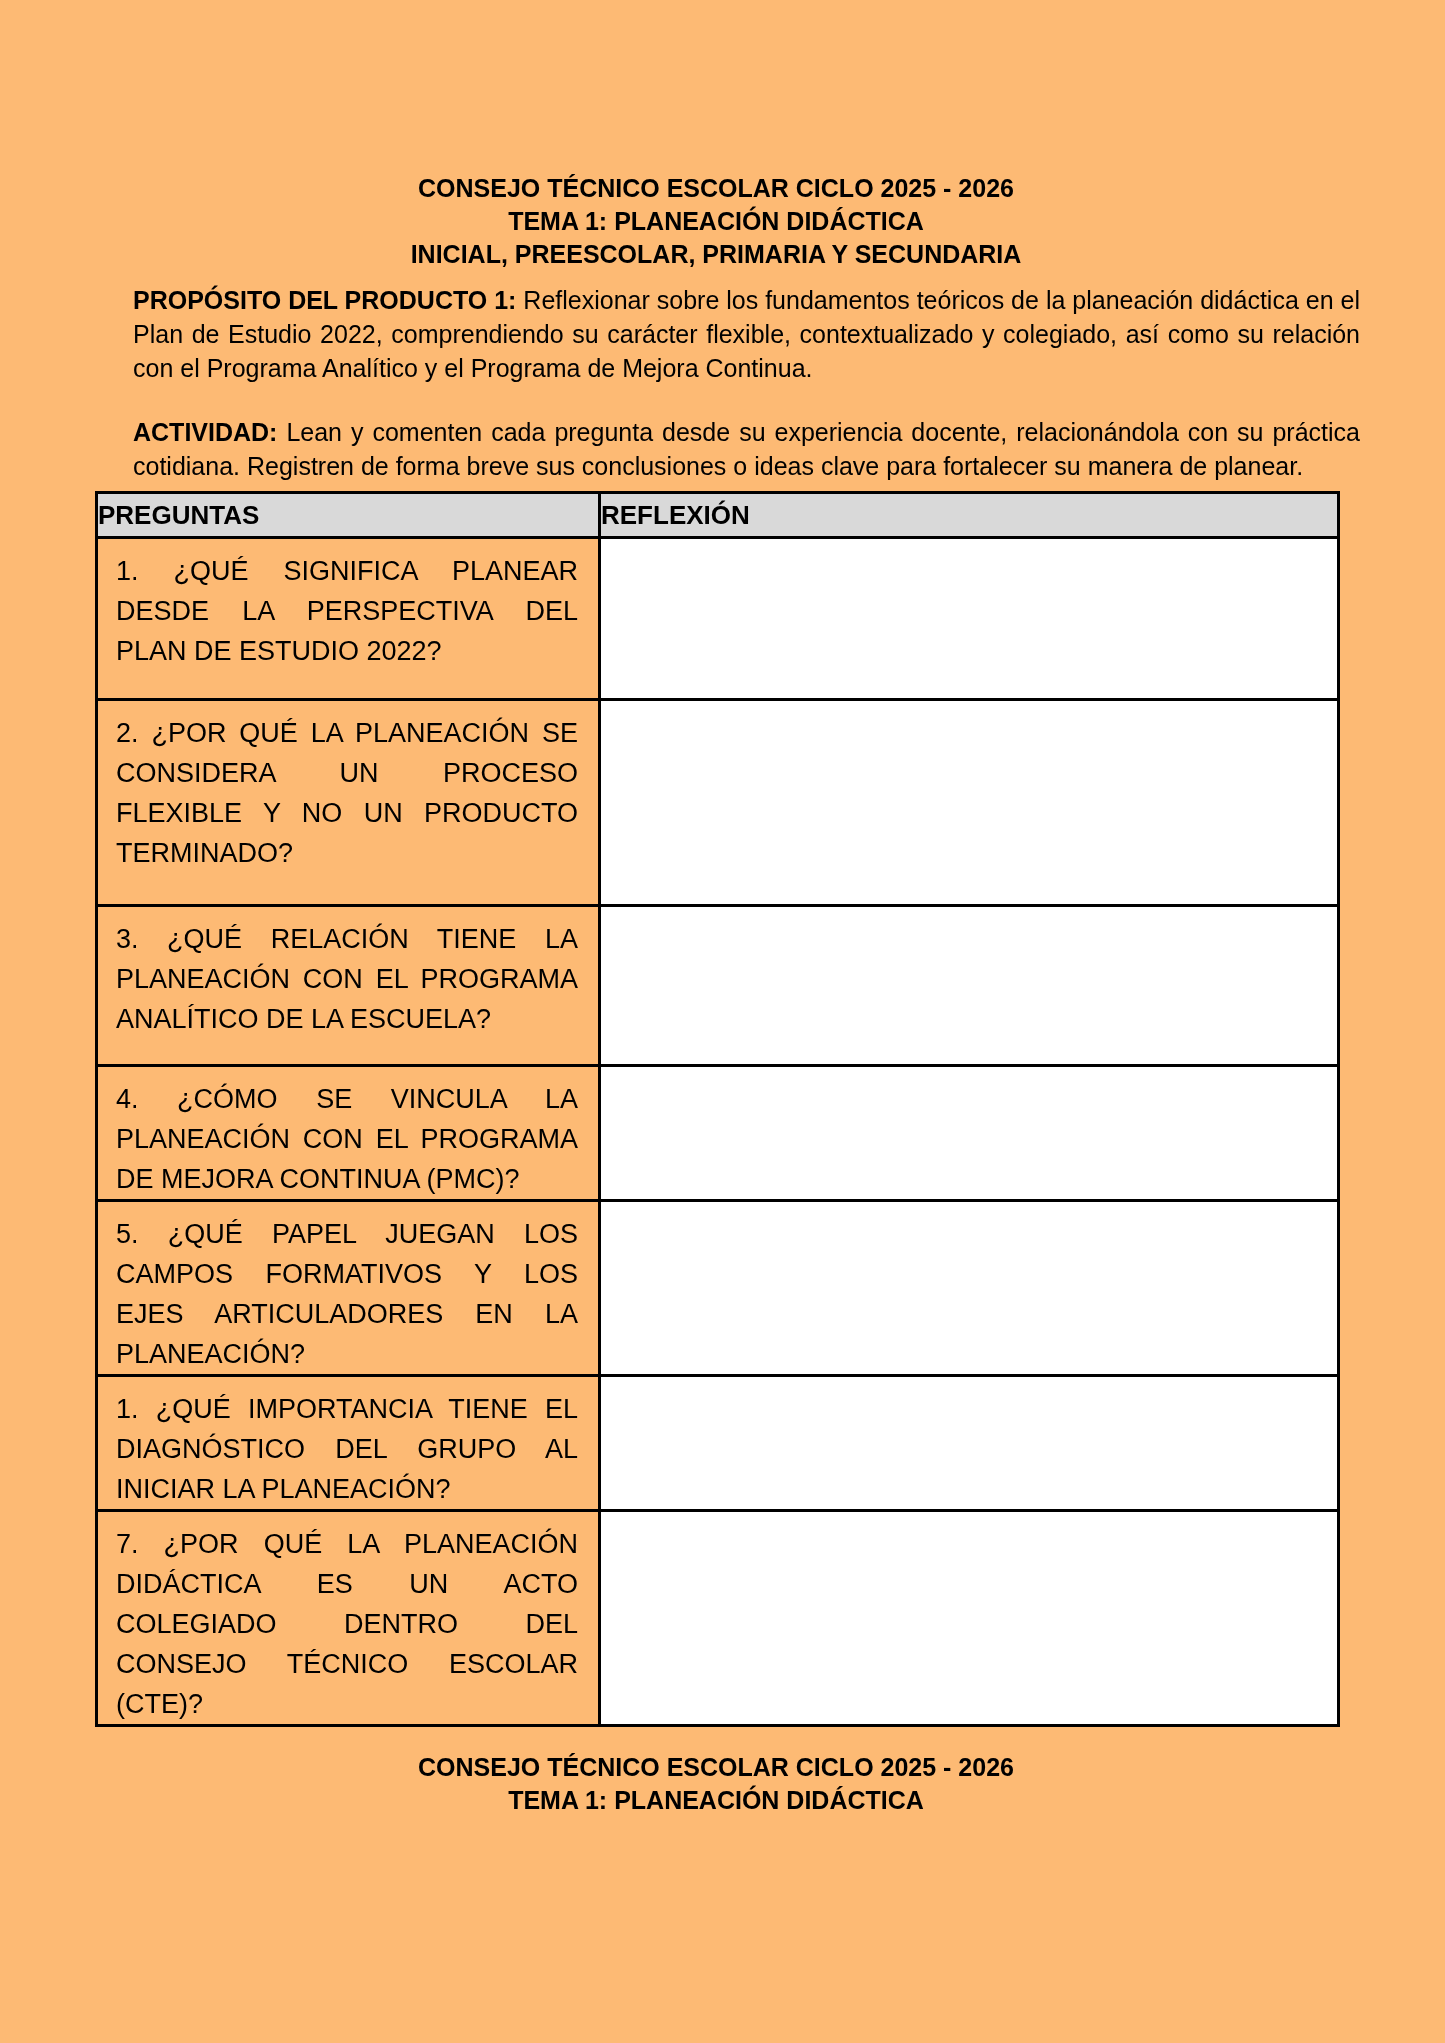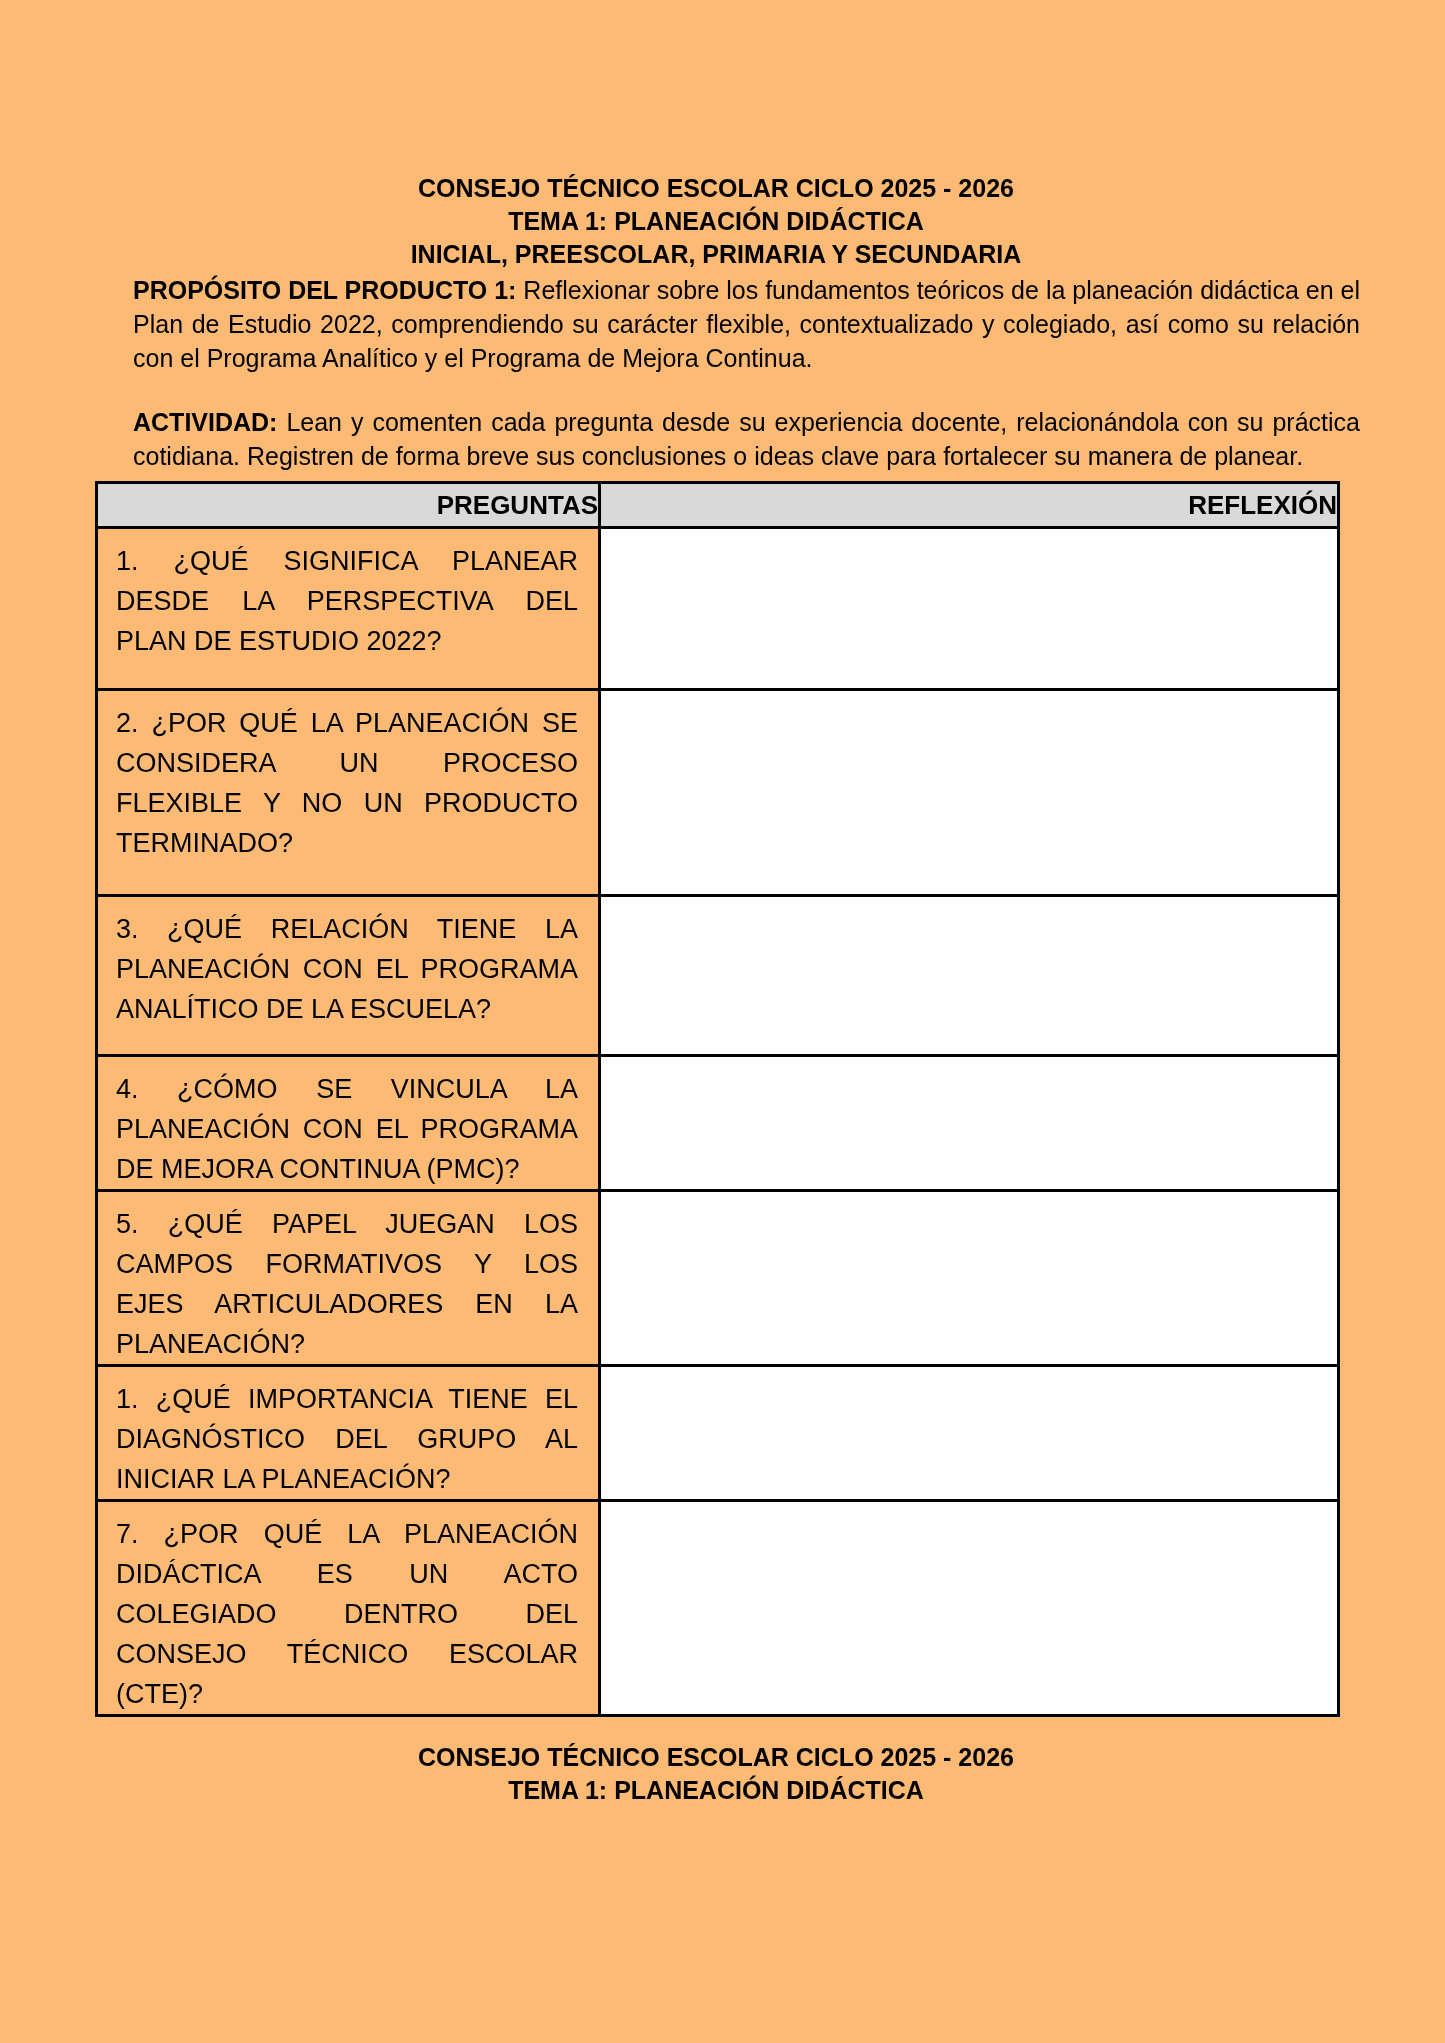--- a/index.html
+++ b/index.html
@@ -25,39 +25,39 @@
     font-size: 25px;
     line-height: 33px;
   }
   .para {
     margin-left: 38px;
     width: 1227px;
     font-size: 25px;
     line-height: 34px;
     text-align: justify;
   }
-  .para.proposito { margin-top: 2px; }
+  .para.proposito { margin-top: 12px; }
   .para.actividad { margin-top: 30px; }
   .para b { font-weight: bold; }
 
   table.qtable {
     border-collapse: collapse;
     table-layout: fixed;
     width: 1242px;
     margin-top: 8px;
   }
   .qtable th, .qtable td {
     border: 3px solid #000000;
     vertical-align: top;
   }
   .qtable th {
     background: #d9d9d9;
     font-size: 26px;
     font-weight: bold;
-    text-align: right;
+    text-align: left;
     vertical-align: middle;
     height: 45px;
   }
   .qtable td.q {
     font-weight: normal;
     font-size: 27px;
     line-height: 40px;
     text-align: justify;
     padding: 12px 20px 0 18px;
   }

